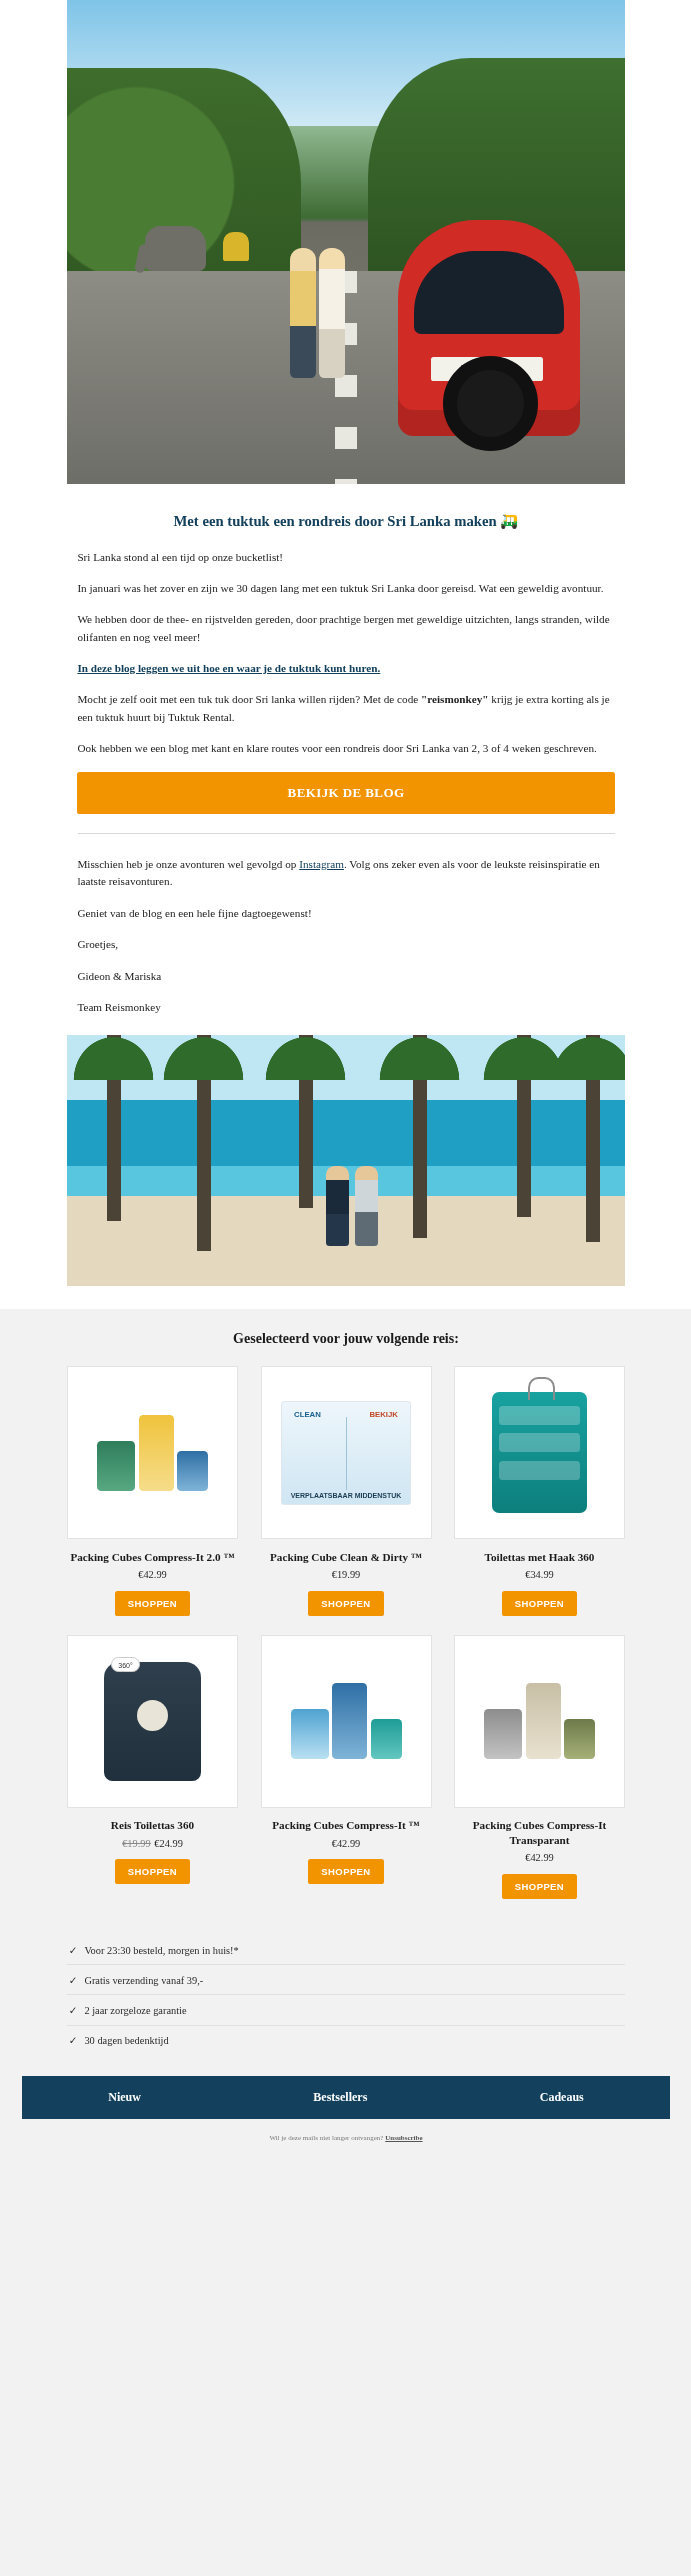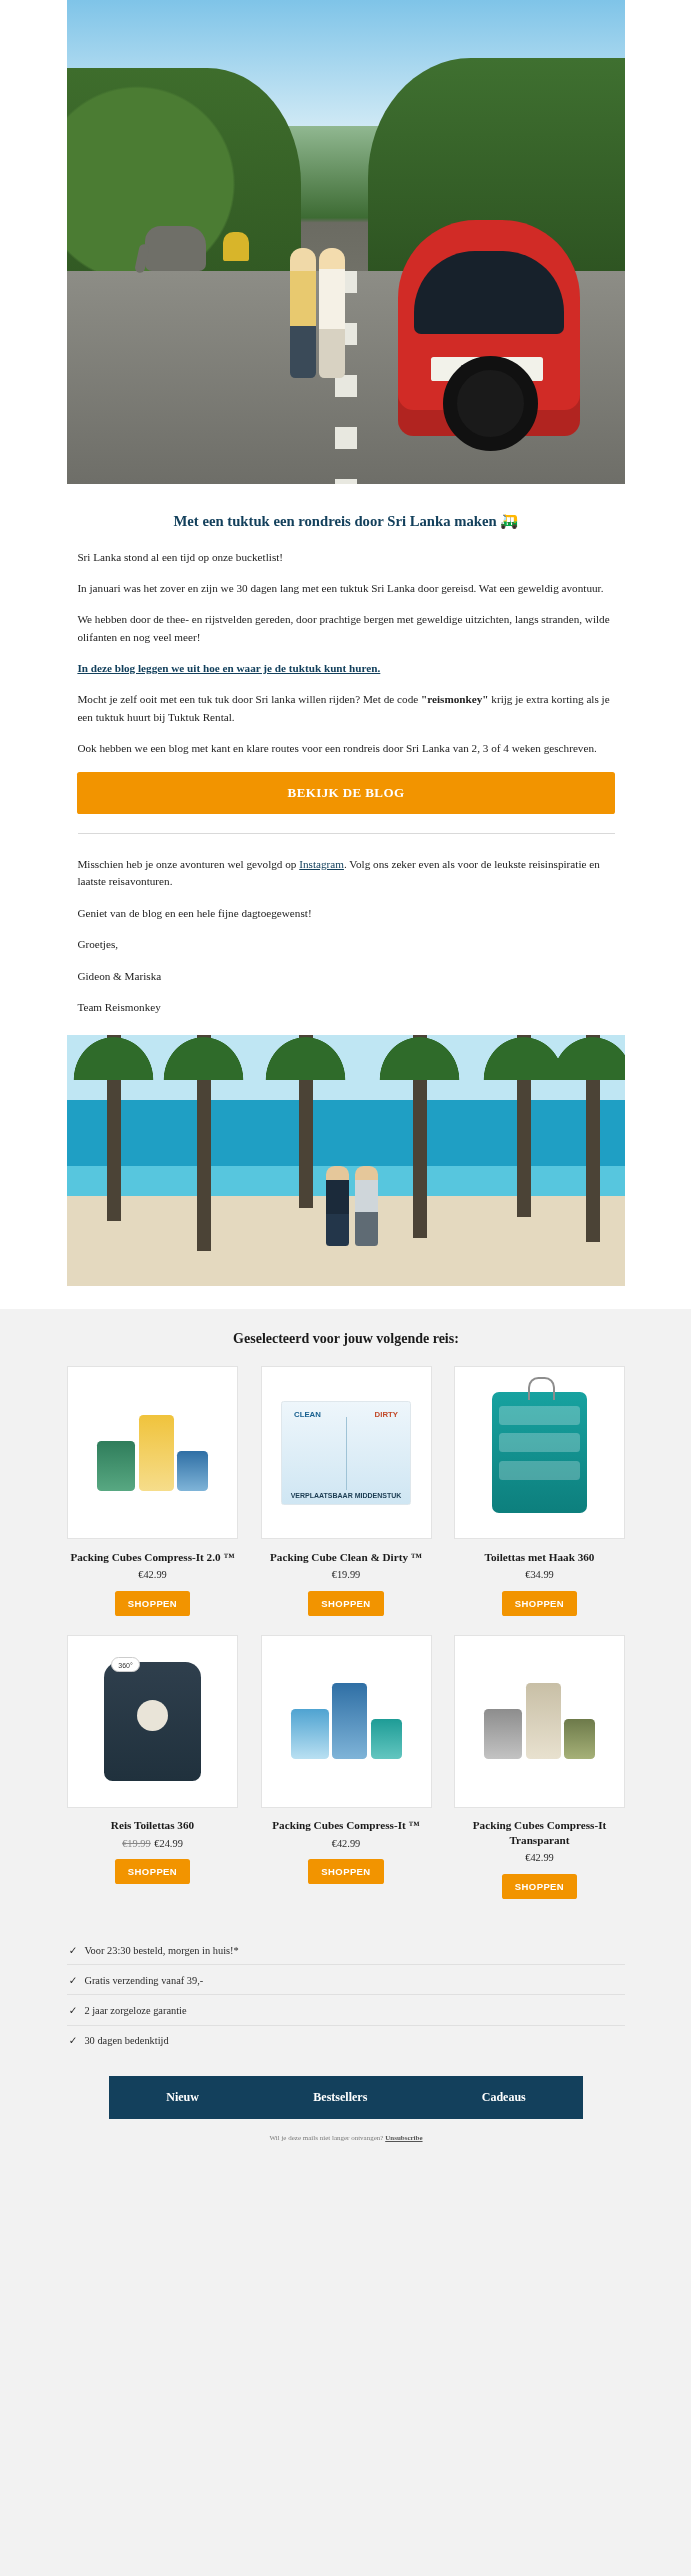--- a/index.html
+++ b/index.html
@@ -294,21 +294,21 @@
   .usps { width: 558px; margin: 8.6px auto 0 auto; padding: 8.6px 0 15.6px 0; }
   .usp {
     font-size: 10.4px; color: #2b2b2b; padding: 8.6px 1.7px;
     border-bottom: 0.9px solid #e0e0e0;
   }
   .usp:last-child { border-bottom: none; }
   .usp .check { color: #2b2b2b; margin-right: 7px; }
 
   
   .footer-nav {
-    background: #13405c; width: 474px; margin: 5.2px auto 0 auto;
+    background: #13405c; width: 648px; margin: 5.2px auto 0 auto;
     display: flex; align-items: center; justify-content: space-around;
     padding: 14px 0;
   }
   .footer-nav a {
     color: #ffffff; text-decoration: none;
     font-family: "Liberation Serif", serif;
     font-size: 12px; font-weight: bold;
   }
 
   .footer-bottom {
@@ -400,21 +400,21 @@
         </div>
         <div class="p-name">Packing Cubes Compress-It 2.0 ™</div>
         <div class="p-price">€42.99</div>
         <a href="#" class="shop-btn">SHOPPEN</a>
       </div>
 
       <div class="card">
         <div class="thumb">
           <div class="cleandirty">
             <div class="lbl l">CLEAN</div>
-            <div class="lbl r">DIRTY</div>
+            <div class="lbl r">BEKIJK</div>
             <div class="mid"></div>
             <div class="cap">VERPLAATSBAAR MIDDENSTUK</div>
           </div>
         </div>
         <div class="p-name">Packing Cube Clean &amp; Dirty ™</div>
         <div class="p-price">€19.99</div>
         <a href="#" class="shop-btn">SHOPPEN</a>
       </div>
 
       <div class="card">

